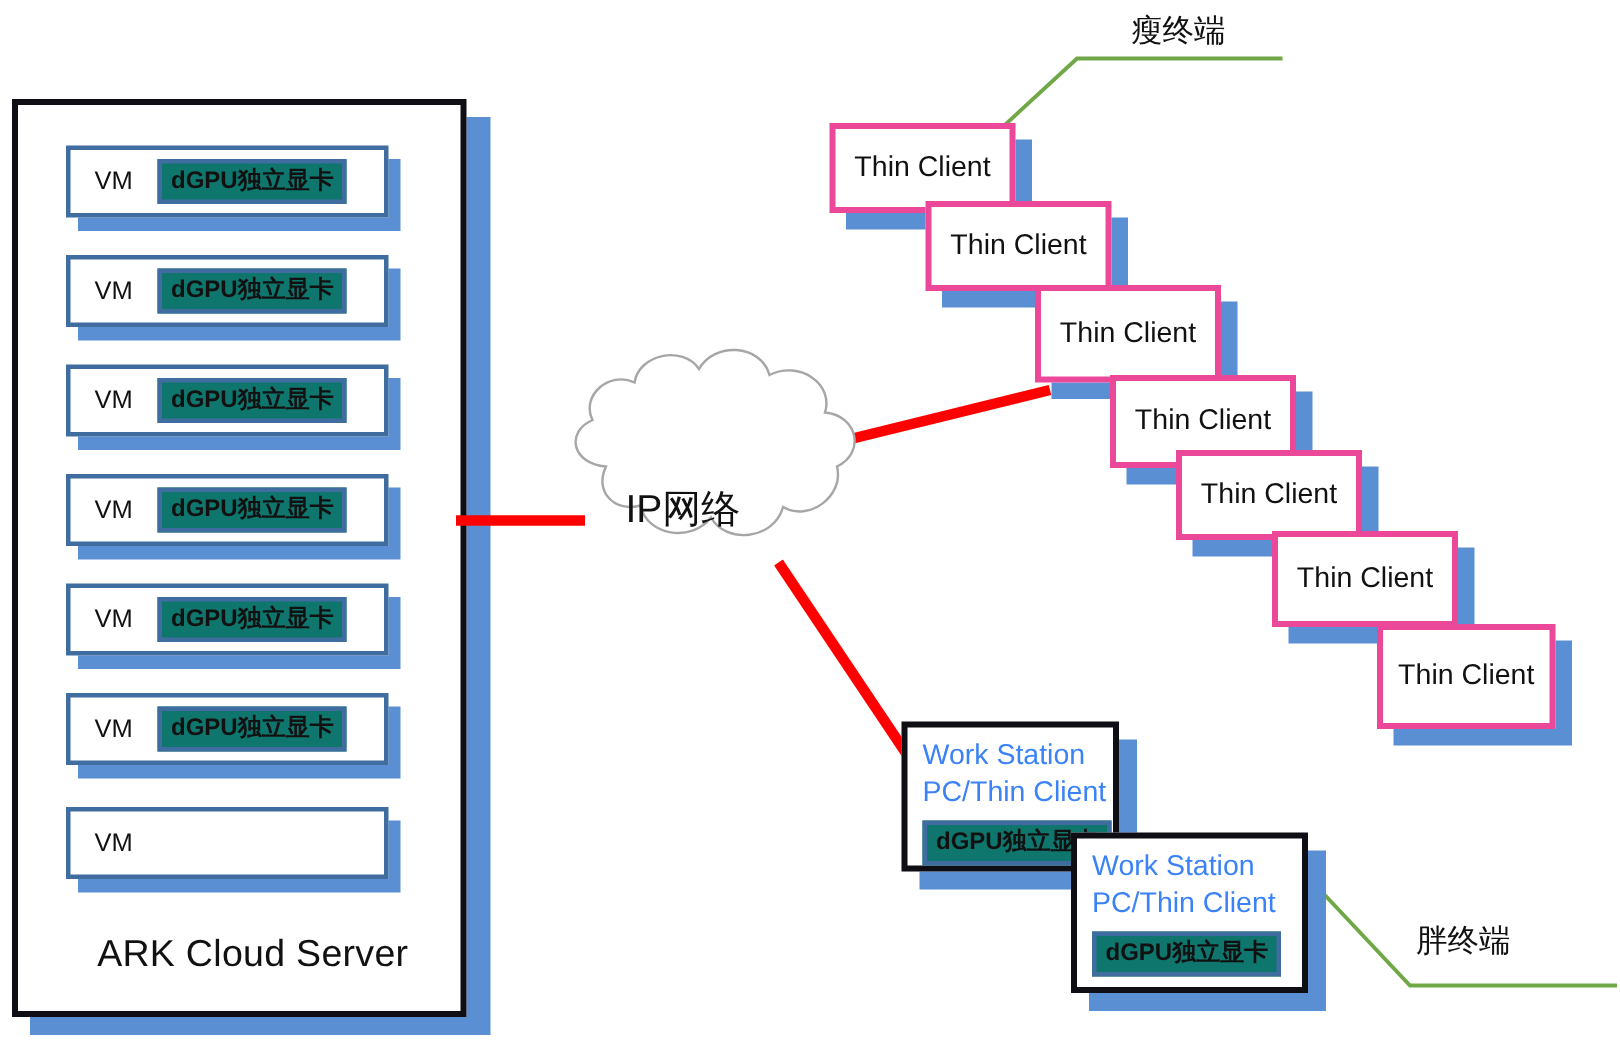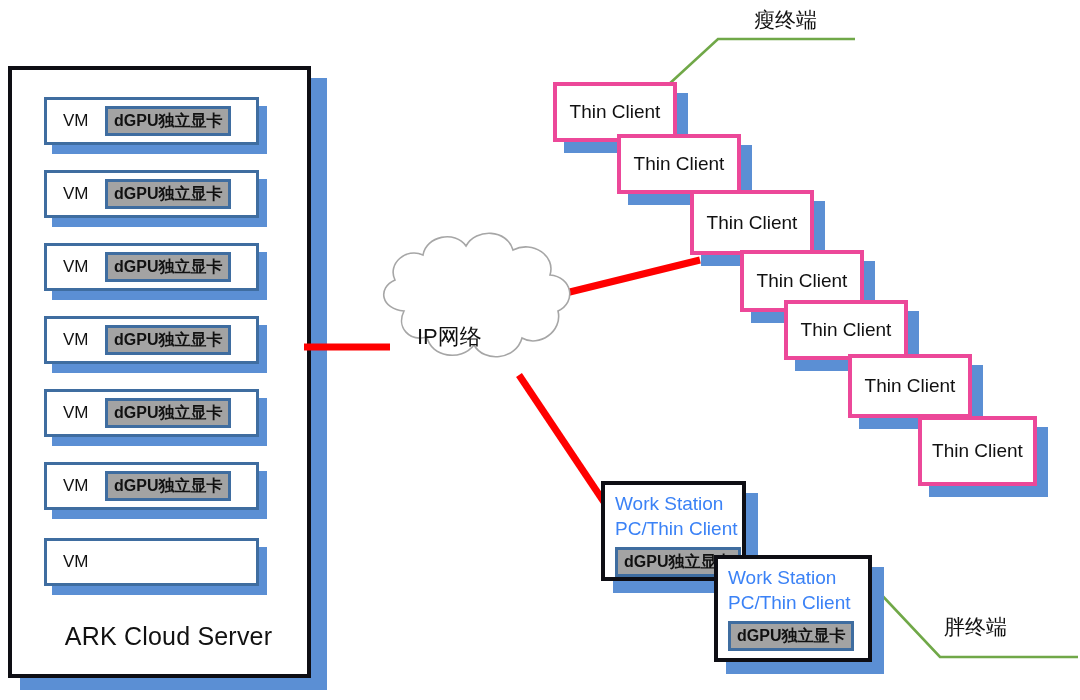--- a/index.html
+++ b/index.html
@@ -13,24 +13,24 @@
   .srv-label{position:absolute;left:0;width:300px;text-align:center;
              font-size:25px;color:#111;letter-spacing:.2px;}
 
   
   .vm-wrap{position:absolute;border-radius:14px;}
   .vm-shadow{position:absolute;left:8px;top:9px;width:100%;height:100%;background:#5B8FD4;}
   .vm-box{position:absolute;left:0;top:0;width:100%;height:100%;
           background:#fff;border:3px solid #3F6DA0;box-sizing:border-box;
           display:flex;align-items:center;}
   .vm-label{font-size:17px;color:#111;margin-left:16px;width:42px;}
-  .gpu-chip{background:#a3a3a3;border:3px solid #3F6DA0;box-sizing:border-box;
+  .gpu-chip{background:#0f766e;border:3px solid #3F6DA0;box-sizing:border-box;
             font-size:16px;font-weight:bold;color:#111;
             padding:3px 6px;line-height:1.1;white-space:nowrap;}
-  .cloud-text{position:absolute;font-size:22px;color:#111;white-space:nowrap;}
+  .cloud-text{position:absolute;font-size:26px;color:#111;white-space:nowrap;}
 
   
   .tc-wrap{position:absolute;}
   .tc-shadow{position:absolute;left:11px;top:11px;width:100%;height:100%;background:#5B8FD4;}
   .tc-box{position:absolute;left:0;top:0;width:100%;height:100%;
           background:#fff;border:4px solid #ec4899;box-sizing:border-box;
           display:flex;align-items:center;justify-content:center;}
   .tc-label{font-size:19px;color:#111;white-space:nowrap;}
 
   

